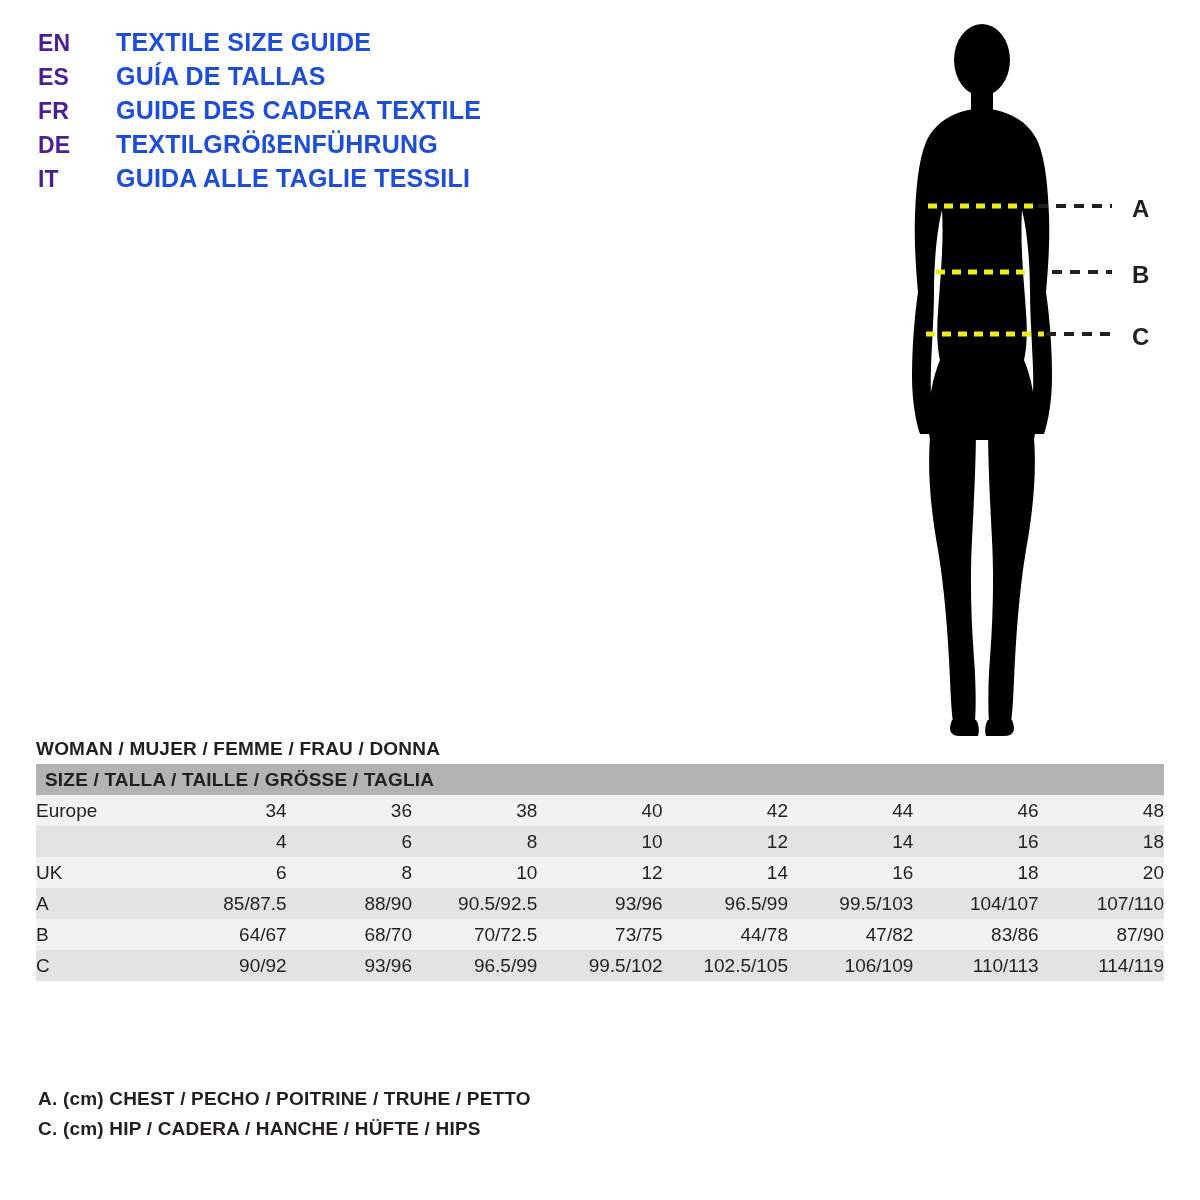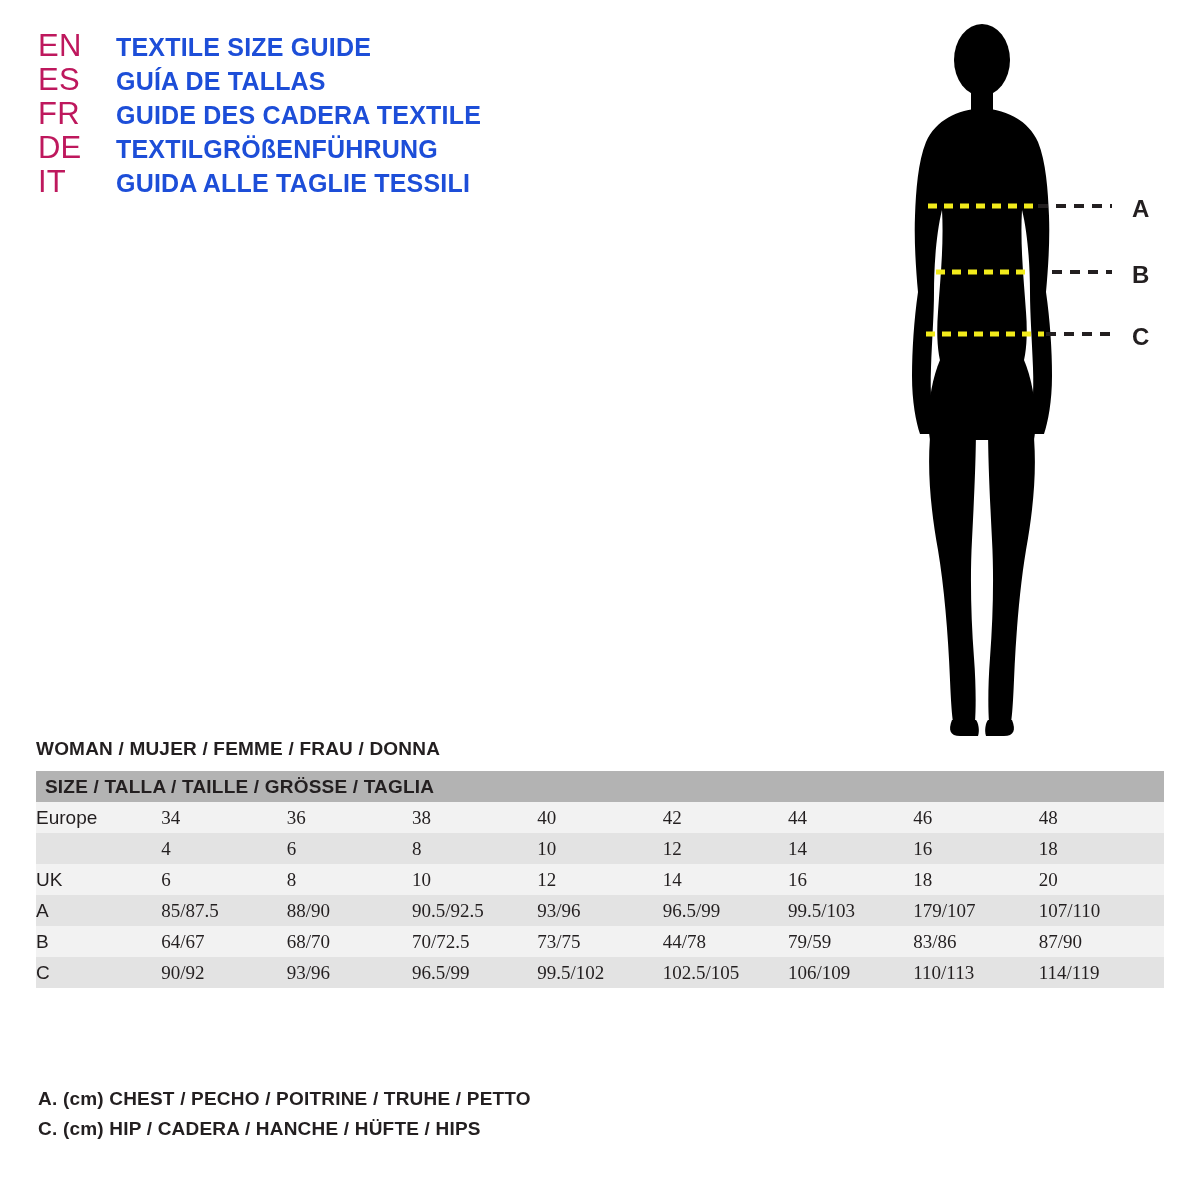--- a/index.html
+++ b/index.html
@@ -23,24 +23,24 @@
     top: 28px;
     width: 620px;
   }
   .lang-row {
     display: flex;
     align-items: baseline;
     height: 34px;
   }
   .lang-code {
     width: 78px;
-    font-size: 31px;
-    font-weight: 400;
-    letter-spacing: 0.2px;
-    color: #be185d;
+    font-size: 23px;
+    font-weight: 700;
+    letter-spacing: 0.2px;
+    color: #4c1d95;
   }
   .lang-text {
     font-size: 25px;
     font-weight: 700;
     letter-spacing: 0.2px;
     color: #1d4ed8;
     white-space: nowrap;
   }
 
   
@@ -64,21 +64,21 @@
   #table-block {
     position: absolute;
     left: 36px;
     top: 738px;
     width: 1128px;
   }
   #gender-title {
     font-size: 19px;
     font-weight: 700;
     color: #231f20;
-    margin-bottom: 11px;
+    margin-bottom: 4px;
     letter-spacing: 0.2px;
   }
   table.size-table {
     border-collapse: collapse;
     width: 1128px;
     table-layout: fixed;
   }
   table.size-table td {
     font-size: 19px;
     color: #231f20;
@@ -94,22 +94,21 @@
   }
   tr.band-dark td { background: #e3e3e3; }
   tr.band-light td { background: #f2f2f2; }
   td.label-cell {
     padding-left: 8px;
     text-align: left;
     width: 175px;
     margin-top: 48px;
   }
   td.value-cell {
-    text-align: left;
-    font-family: Liberation Serif, serif;
+    text-align: right;
   }
 
   
   #footnotes {
     position: absolute;
     left: 38px;
     top: 1088px;
     width: 700px;
   }
   .footnote {
@@ -261,32 +260,32 @@
       </tr>
 
       <tr class="band-dark">
         <td class="label-cell">A</td>
         <td class="value-cell">85/87.5</td>
         <td class="value-cell">88/90</td>
         <td class="value-cell">90.5/92.5</td>
         <td class="value-cell">93/96</td>
         <td class="value-cell">96.5/99</td>
         <td class="value-cell">99.5/103</td>
-        <td class="value-cell">179/107</td>
+        <td class="value-cell">104/107</td>
         <td class="value-cell">107/110</td>
       </tr>
 
       <tr class="band-light">
         <td class="label-cell">B</td>
         <td class="value-cell">64/67</td>
         <td class="value-cell">68/70</td>
         <td class="value-cell">70/72.5</td>
         <td class="value-cell">73/75</td>
         <td class="value-cell">44/78</td>
-        <td class="value-cell">79/59</td>
+        <td class="value-cell">47/82</td>
         <td class="value-cell">83/86</td>
         <td class="value-cell">87/90</td>
       </tr>
 
       <tr class="band-dark">
         <td class="label-cell">C</td>
         <td class="value-cell">90/92</td>
         <td class="value-cell">93/96</td>
         <td class="value-cell">96.5/99</td>
         <td class="value-cell">99.5/102</td>

